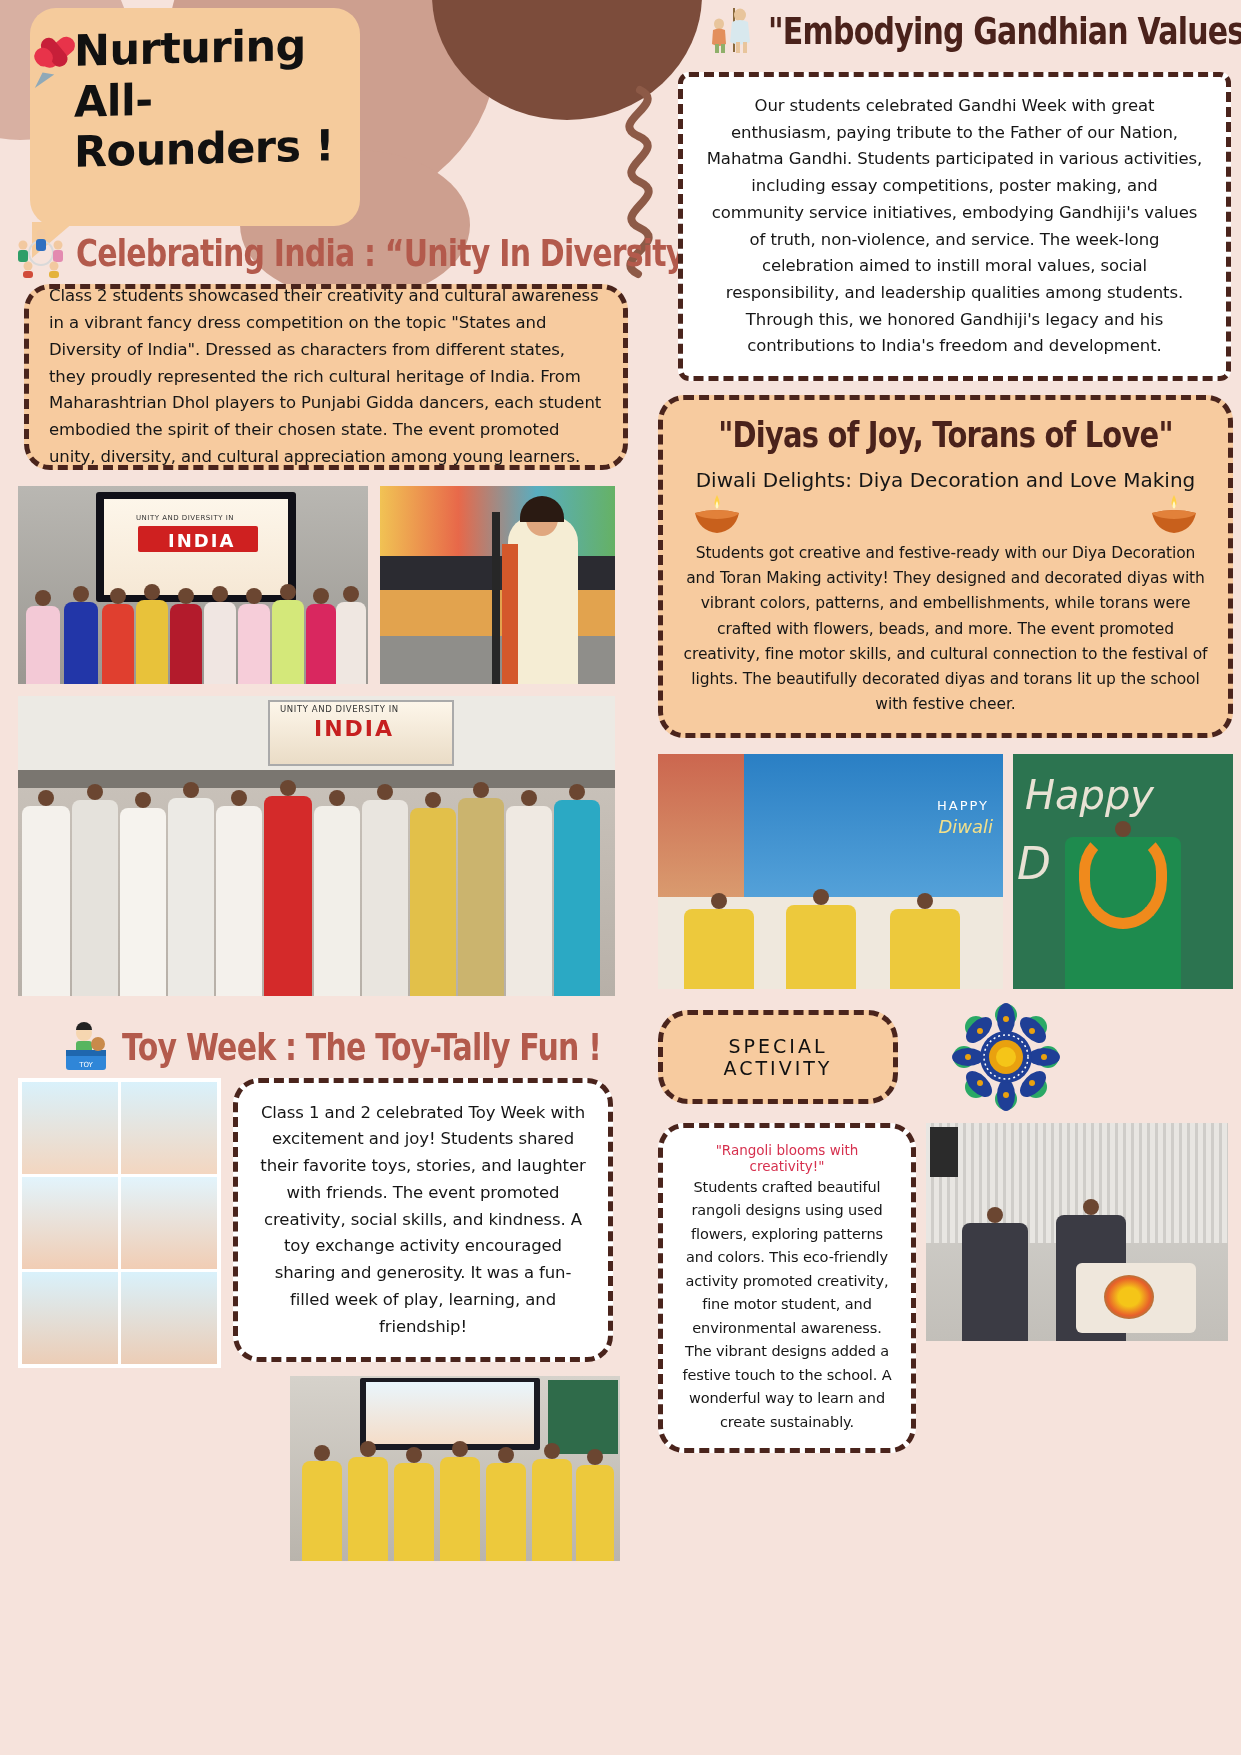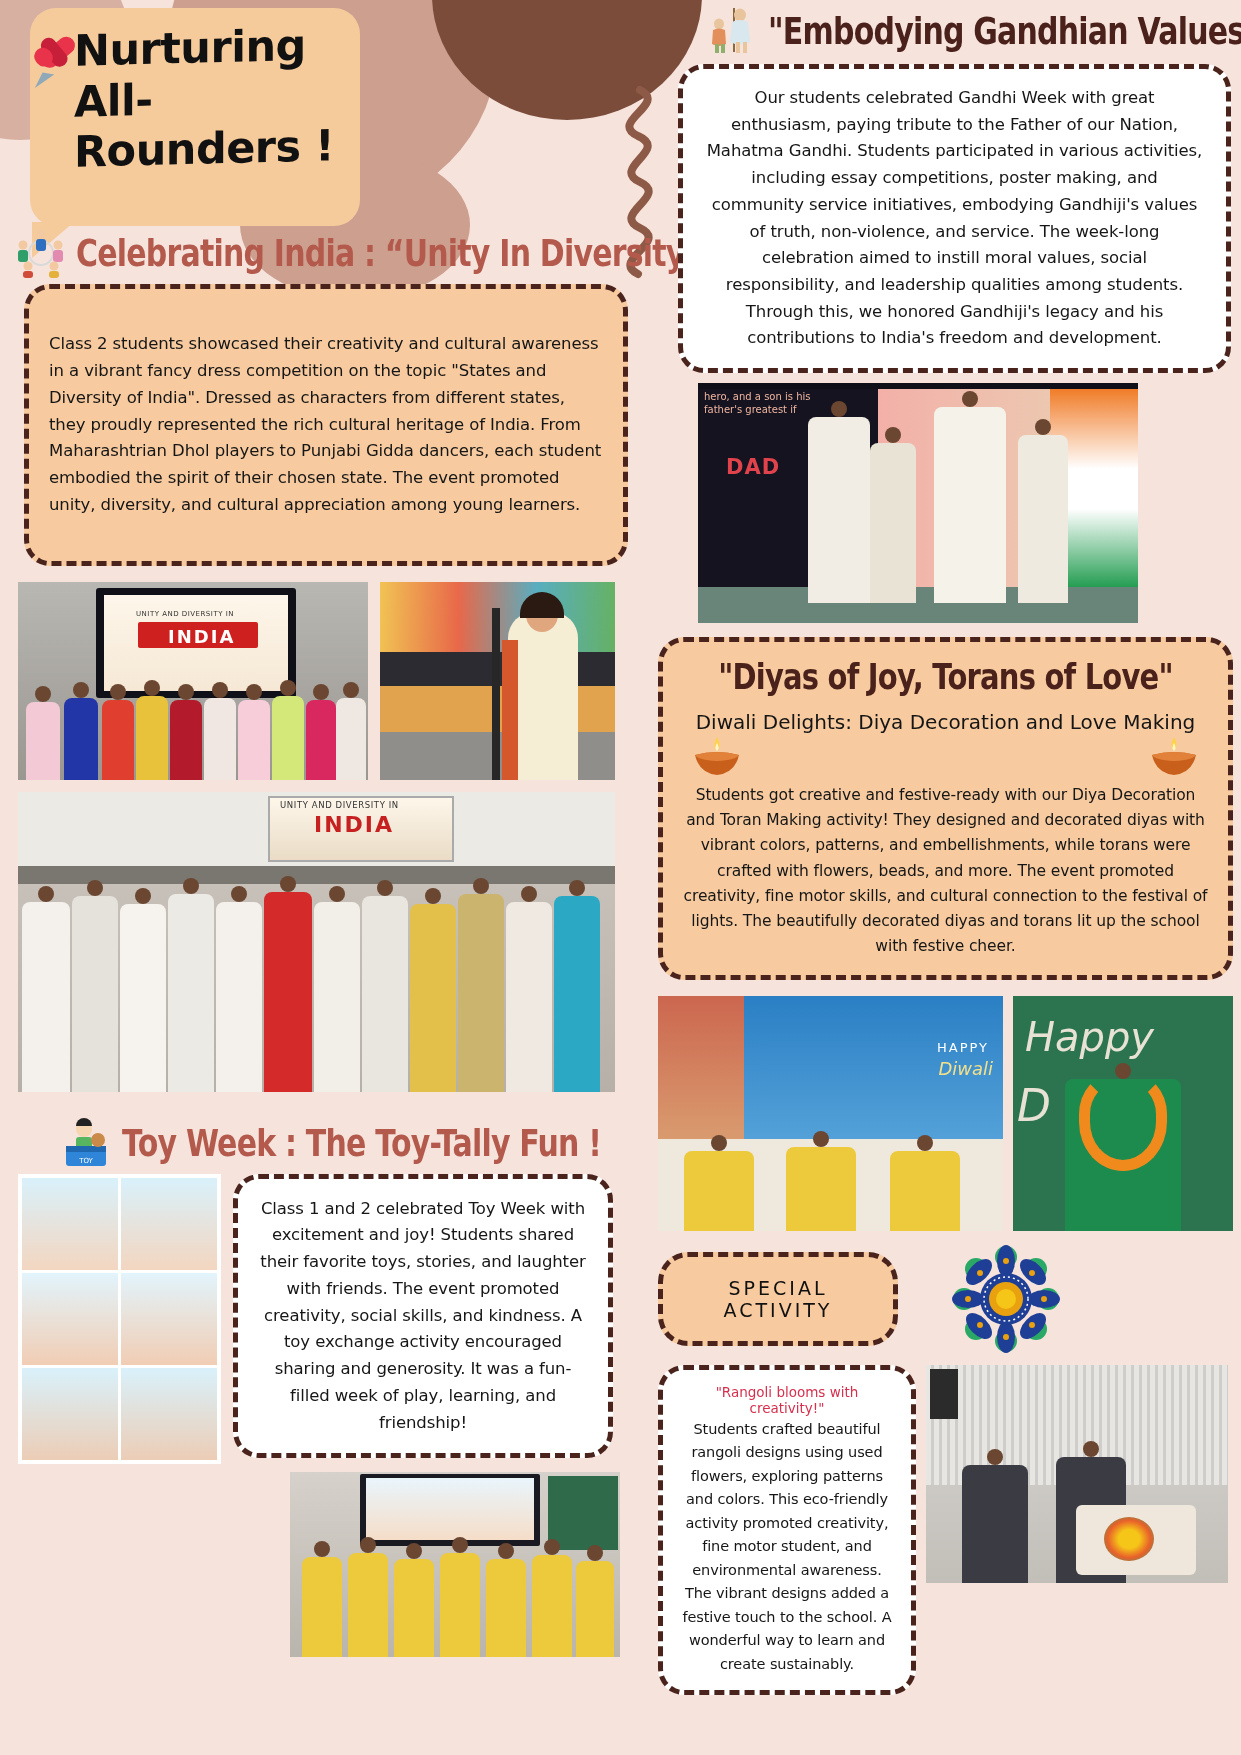--- a/index.html
+++ b/index.html
@@ -170,21 +170,21 @@
               <rect x="35" y="43" width="10" height="7" rx="3" fill="#e4b23a"></rect>
             <circle cx="14" cy="38" r="4.5" fill="#f2c9a0"></circle>
               <rect x="9" y="43" width="10" height="7" rx="3" fill="#d14b3a"></rect>
             <circle cx="9" cy="17" r="4.5" fill="#f2c9a0"></circle>
               <rect x="4" y="22" width="10" height="12" rx="3" fill="#2f9e68"></rect>
           </g>
         </svg>
         <span class="txt">Celebrating India : “Unity In Diversity”</span>
       </div>
 
-      <div class="card peach" style="margin:0 22px 0 24px; height:282px; display:flex; align-items:center;">
+      <div class="card peach" style="margin:0 22px 0 24px; height:186px; display:flex; align-items:center;">
         <p>Class 2 students showcased their creativity and cultural awareness in a vibrant fancy dress competition on the topic "States and Diversity of India". Dressed as characters from different states, they proudly represented the rich cultural heritage of India. From Maharashtrian Dhol players to Punjabi Gidda dancers, each student embodied the spirit of their chosen state. The event promoted unity, diversity, and cultural appreciation among young learners.</p>
       </div>
     </div>
 
     <div style="margin:16px 0 0 18px; display:flex; gap:12px;">
       <div class="photo" style="width:350px; height:198px; background:linear-gradient(#b9b7b2,#9a9791);">
         <div style="position:absolute;left:78px;top:6px;width:200px;height:110px;background:#101018;border-radius:3px;"></div>
         <div style="position:absolute;left:86px;top:13px;width:184px;height:96px;background:linear-gradient(#fdf6ea,#f6e8d5);"></div>
         <div style="position:absolute;left:120px;top:40px;width:120px;height:26px;background:#cf2020;border-radius:2px;"></div>
         <div style="position:absolute;left:118px;top:28px;font-size:7px;color:#333;letter-spacing:.5px;">UNITY AND DIVERSITY IN</div>
@@ -296,36 +296,24 @@
         <rect x="30" y="36" width="4" height="11" fill="#e8c59c"></rect>
         <rect x="37" y="36" width="4" height="11" fill="#e8c59c"></rect>
         <ellipse cx="13" cy="18" rx="5" ry="5.5" fill="#e8c59c"></ellipse>
         <path d="M7 24 q6 -3 12 0 l1 14 q-7 4 -14 0 z" fill="#e38f5c"></path>
         <rect x="9" y="38" width="4" height="9" fill="#8fb06a"></rect>
         <rect x="15" y="38" width="4" height="9" fill="#8fb06a"></rect>
       </svg>
       <span class="txt">"Embodying Gandhian Values"</span>
     </div>
 
-    <div class="card white" style="margin:8px 10px 0 28px;">
+    <div class="card white" style="margin:16px 10px 0 28px;border-radius:11px;">
       <p class="center">Our students celebrated Gandhi Week with great enthusiasm, paying tribute to the Father of our Nation, Mahatma Gandhi. Students participated in various activities, including essay competitions, poster making, and community service initiatives, embodying Gandhiji's values of truth, non-violence, and service. The week-long celebration aimed to instill moral values, social responsibility, and leadership qualities among students. Through this, we honored Gandhiji's legacy and his contributions to India's freedom and development.</p>
     </div>
 
-    <div class="photo" style="margin:10px 0 0 48px; width:440px; height:240px; background:#101018;">
-      <div style="position:absolute;left:0;top:6px;width:180px;height:222px;background:#14131f;"></div>
-      <div style="position:absolute;left:6px;top:8px;font-size:10px;color:#f0b5a0;line-height:1.25;">hero, and a son is his<br>father's greatest if</div>
-      <div style="position:absolute;left:28px;top:72px;font-size:21px;color:#e0434b;font-weight:bold;letter-spacing:1px;">DAD</div>
-      <div style="position:absolute;left:180px;top:6px;width:260px;height:222px;background:linear-gradient(90deg,#f3b0a8,#e9d3b4);"></div>
-      <div style="position:absolute;left:352px;top:6px;width:88px;height:200px;background:linear-gradient(#f07c28,#ffffff 40%,#ffffff 60%,#1f9b4e);"></div>
-      <div style="position:absolute;left:0;bottom:0;width:100%;height:36px;background:#69857a;"></div>
-      <div class="kid" style="left:110px; width:62px; height:186px; background:#f1ede4; bottom:20px;"></div>
-      <div class="kid" style="left:172px; width:46px; height:160px; background:#e9e3d6; bottom:20px;"></div>
-      <div class="kid" style="left:236px; width:72px; height:196px; background:#f5f2ea; bottom:20px;"></div>
-      <div class="kid" style="left:320px; width:50px; height:168px; background:#efeadf; bottom:20px;"></div>
-    </div>
 
     <div class="card peach" style="margin:14px 8px 0 8px;">
       <div style="text-align:center;font-weight:bold;font-size:29px;color:#4a221b;letter-spacing:-0.8px;transform:scaleY(1.2);margin:2px 0 14px;">"Diyas of Joy, Torans of Love"</div>
       <div style="text-align:center;font-size:20px;color:#151515;line-height:1.45;margin-bottom:4px;">Diwali Delights: Diya Decoration and Love Making</div>
       <div style="display:flex;justify-content:space-between;align-items:center;margin:-6px 8px 2px;">
         <svg class="diya" viewBox="0 0 52 46">
           <path d="M26 2 q5 9 0 14 q-5 -5 0 -14z" fill="#ffd24a"></path>
           <path d="M26 8 q3 5 0 8 q-3 -3 0 -8z" fill="#fff6c8"></path>
           <path d="M4 20 q22 -6 44 0 q-4 18 -22 20 q-18 -2 -22 -20z" fill="#c8601c"></path>
           <path d="M4 20 q22 -6 44 0 q-3 5 -22 6 q-19 -1 -22 -6z" fill="#e2813a"></path>

